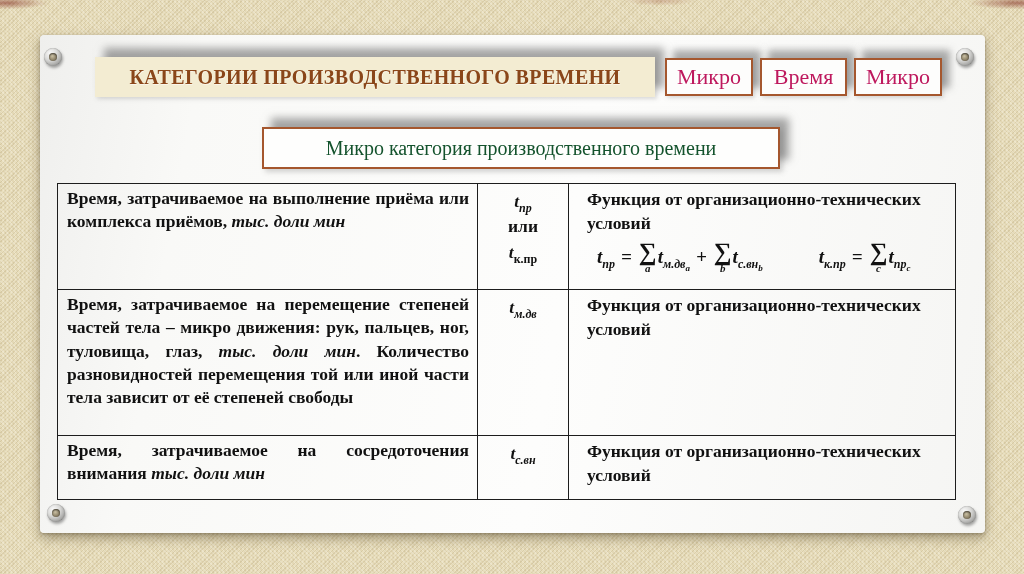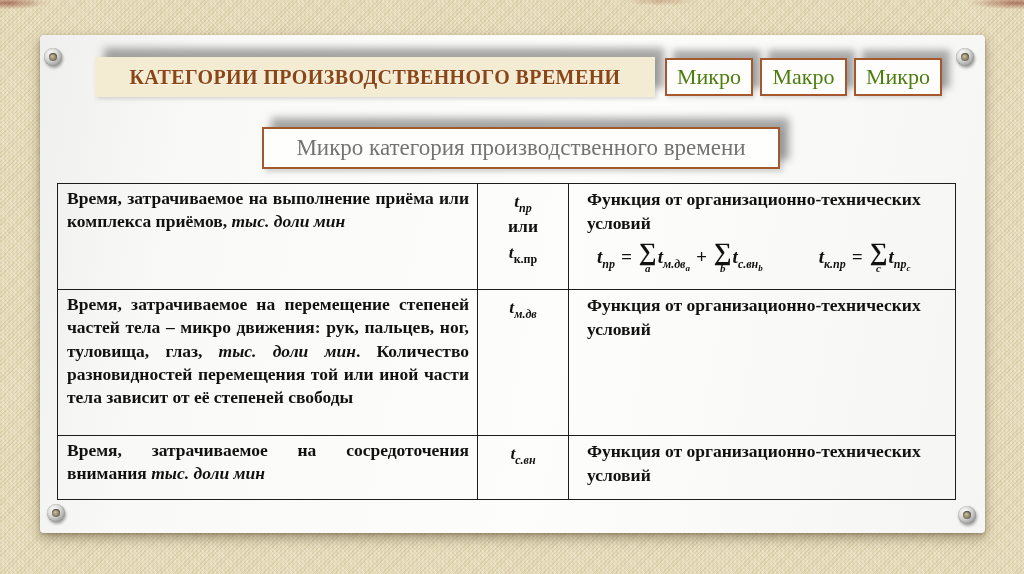--- a/index.html
+++ b/index.html
@@ -54,32 +54,32 @@
     text-shadow:.5px .5px 0 rgba(255,255,255,.55);
     white-space:nowrap;
   }
   
   .nav-buttons{
     position:absolute;left:625px;top:23px;display:flex;gap:7px;
   }
   .nav-buttons button{
     height:38px;min-width:87px;padding:0 10px;
     background:#fdfdfc;border:2px solid var(--accent,#a5572e);
-    font-family:"Liberation Serif", serif;font-size:22px;color:#4d7c0f;
+    font-family:"Liberation Serif", serif;font-size:22px;color:#be185d;
     box-shadow:8px -8px 7px rgba(106,106,106,.55), 2px 2px 4px rgba(120,120,120,.25);
     cursor:pointer;line-height:1;
   }
   
   .subtitle-plaque{
     position:absolute;left:222px;top:92px;width:514px;height:38px;
     background:#fefefd;border:2px solid var(--accent,#a5572e);
     box-shadow:9px -9px 8px rgba(106,106,106,.6), 3px 3px 5px rgba(120,120,120,.3);
     display:flex;align-items:center;justify-content:center;
   }
-  .subtitle-plaque span{font-size:23px;color:#737373;white-space:nowrap;}
+  .subtitle-plaque span{font-size:20px;color:#14532d;white-space:nowrap;}
 
   
   table.grid{
     position:absolute;left:17px;top:148px;
     border-collapse:collapse;table-layout:fixed;width:898px;
     background:transparent;
   }
   table.grid td{
     border:1.6px solid #1d1d1d;vertical-align:top;
     font-size:17.5px;color:#111;font-weight:bold;
@@ -111,21 +111,21 @@
     <div class="screw tr"></div>
     <div class="screw bl"></div>
     <div class="screw br"></div>
 
     <div class="title-plaque">
       <span>КАТЕГОРИИ ПРОИЗВОДСТВЕННОГО ВРЕМЕНИ</span>
     </div>
 
     <div class="nav-buttons">
       <button>Микро</button>
-      <button>Макро</button>
+      <button>Время</button>
       <button>Микро</button>
     </div>
 
     <div class="subtitle-plaque">
       <span>Микро категория производственного времени</span>
     </div>
 
     <table class="grid">
       <colgroup>
           <col style="width:420px">

